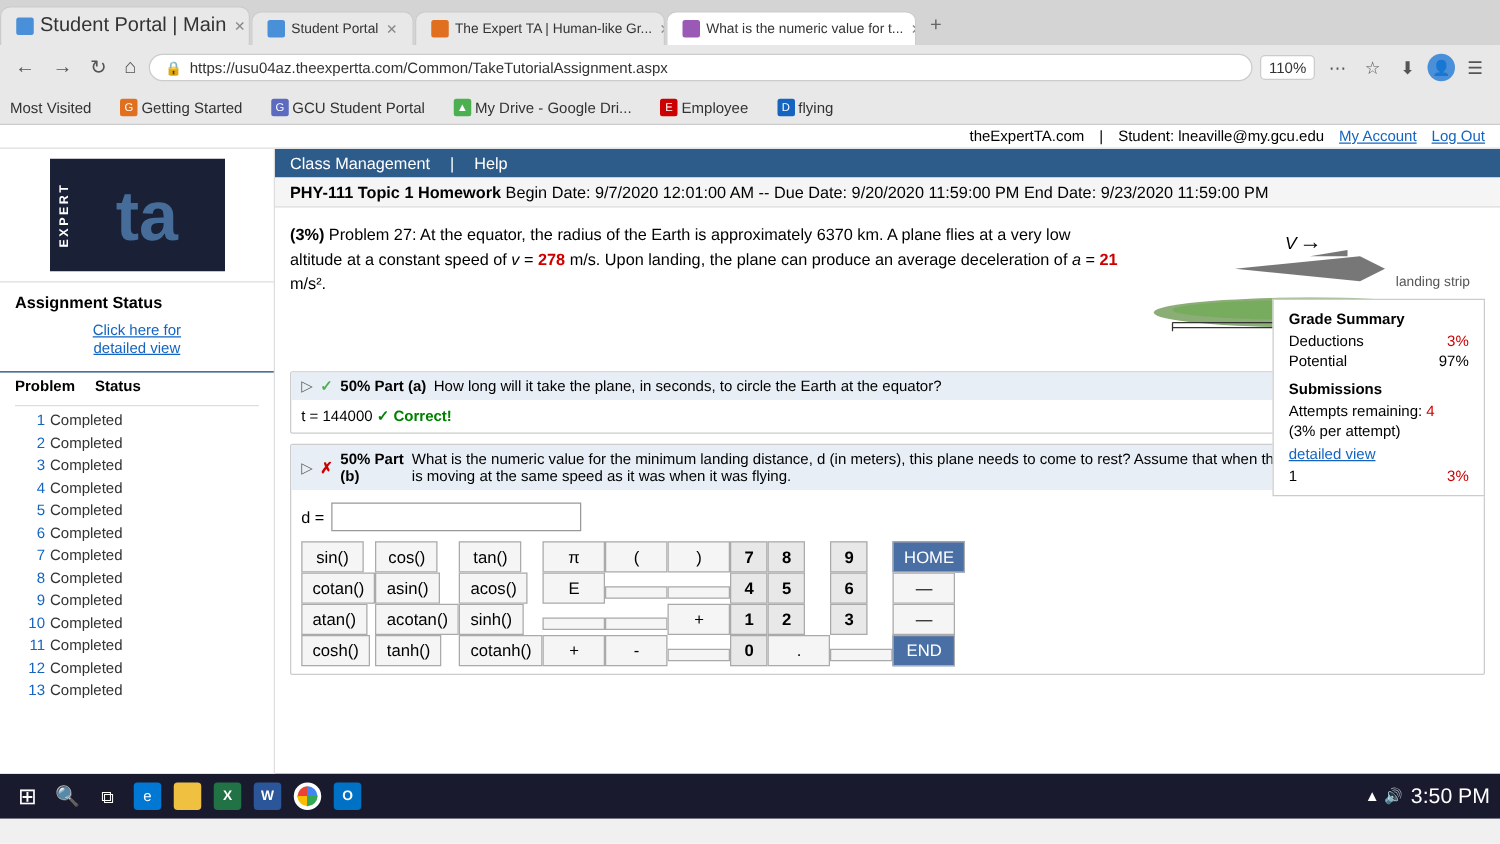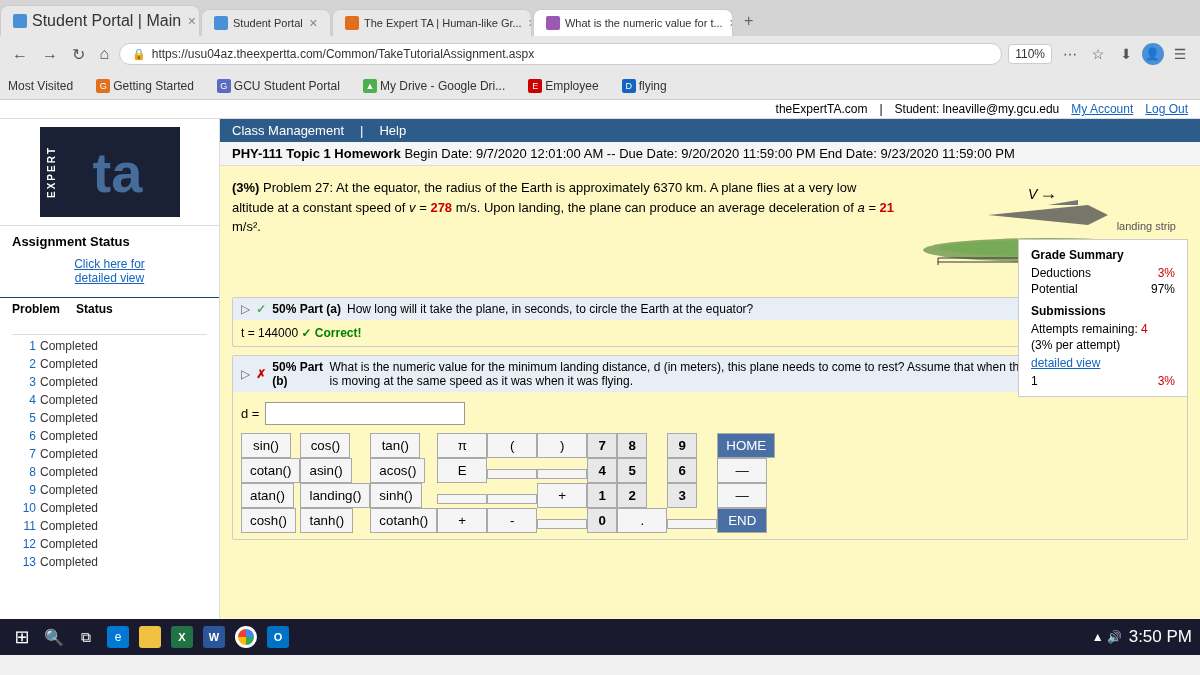--- a/index.html
+++ b/index.html
@@ -21,38 +21,38 @@
     .address-text { flex: 1; font-size: 12px; }
     .zoom-indicator { font-size: 12px; color: #333; padding: 2px 6px; background: #fff; border: 1px solid #ccc; border-radius: 4px; }
     .browser-actions { display: flex; gap: 4px; align-items: center; }
     .browser-action-btn { width: 24px; height: 24px; display: flex; align-items: center; justify-content: center; font-size: 14px; color: #555; cursor: pointer; }
 
     .bookmarks-bar { background: #e8e8e8; padding: 3px 8px; display: flex; align-items: center; gap: 23px; border-bottom: 1px solid #ccc; height: 28px; }
     .bookmark-item { font-size: 12px; color: #333; cursor: pointer; display: flex; align-items: center; gap: 3px; white-space: nowrap; }
     .bookmark-favicon { width: 14px; height: 14px; background: #aaa; border-radius: 2px; font-size: 9px; display: flex; align-items: center; justify-content: center; color: #fff; }
 
     
-    .page-content { background: #fef9c3; width: 1200px; height: 519px; display: flex; flex-direction: column; overflow: hidden; }
+    .page-content { background: #ffffff; width: 1200px; height: 519px; display: flex; flex-direction: column; overflow: hidden; }
 
     
     .top-nav { background: #fff; display: flex; justify-content: flex-end; align-items: center; padding: 2px 12px; border-bottom: 1px solid #ddd; font-size: 12px; gap: 12px; }
 
     
     .main-layout { display: flex; flex: 1; overflow: hidden; }
 
     
     .sidebar { width: 220px; background: #fff; border-right: 1px solid #ddd; display: flex; flex-direction: column; flex-shrink: 0; }
     .logo-area { padding: 8px; border-bottom: 1px solid #ddd; display: flex; align-items: center; justify-content: center; }
 
     .assignment-status { padding: 8px 12px; border-bottom: 1px solid #0c4a6e; }
     .assignment-status-title { font-weight: bold; font-size: 13px; margin-bottom: 8px; }
     .detailed-view-link { color: #1565c0; text-decoration: underline; cursor: pointer; font-size: 12px; text-align: center; display: block; margin-bottom: 4px; }
 
     .problem-status { padding: 4px 12px; }
-    .problem-status-header { display: flex; gap: 16px; font-weight: bold; font-size: 12px; margin-bottom: 2px; padding-bottom: 18px; border-bottom: 1px solid #ddd; }
+    .problem-status-header { display: flex; gap: 16px; font-weight: bold; font-size: 12px; margin-bottom: 2px; padding-bottom: 8px; border-bottom: 1px solid #ddd; }
     .problem-row { display: flex; gap: 4px; font-size: 12px; line-height: 1.5; }
     .problem-num { width: 24px; text-align: right; color: #1565c0; cursor: pointer; }
     .problem-status-text { color: #333; }
 
     
     .content-area { flex: 1; overflow-y: auto; display: flex; flex-direction: column; }
     .content-header { background: #2e5c8a; color: #fff; padding: 4px 12px; display: flex; gap: 16px; font-size: 13px; }
     .content-header-item { cursor: pointer; }
 
     .homework-title { font-size: 13px; font-weight: bold; padding: 4px 12px; border-bottom: 1px solid #ddd; background: #f5f5f5; }
@@ -364,21 +364,21 @@
                     <td><button class="calc-btn">E</button></td>
                     <td><button class="calc-btn"></button></td>
                     <td><button class="calc-btn"></button></td>
                     <td><button class="calc-btn calc-num">4</button></td>
                     <td><button class="calc-btn calc-num">5</button></td>
                     <td><button class="calc-btn calc-num">6</button></td>
                     <td><button class="calc-btn">—</button></td>
                   </tr>
                   <tr>
                     <td><button class="calc-btn">atan()</button></td>
-                    <td><button class="calc-btn">landing()</button></td>
+                    <td><button class="calc-btn">acotan()</button></td>
                     <td><button class="calc-btn">sinh()</button></td>
                     <td><button class="calc-btn"></button></td>
                     <td><button class="calc-btn"></button></td>
                     <td><button class="calc-btn">+</button></td>
                     <td><button class="calc-btn calc-num">1</button></td>
                     <td><button class="calc-btn calc-num">2</button></td>
                     <td><button class="calc-btn calc-num">3</button></td>
                     <td><button class="calc-btn">—</button></td>
                   </tr>
                   <tr>

